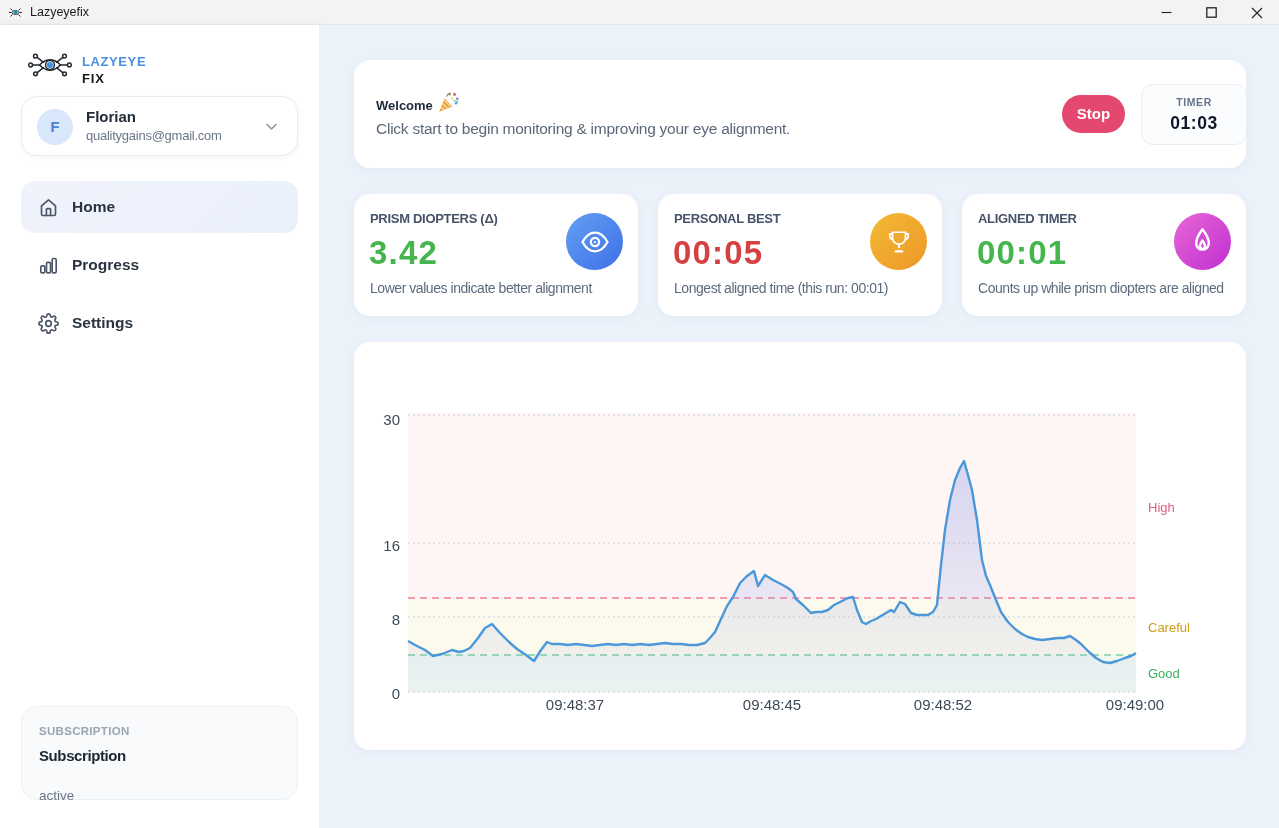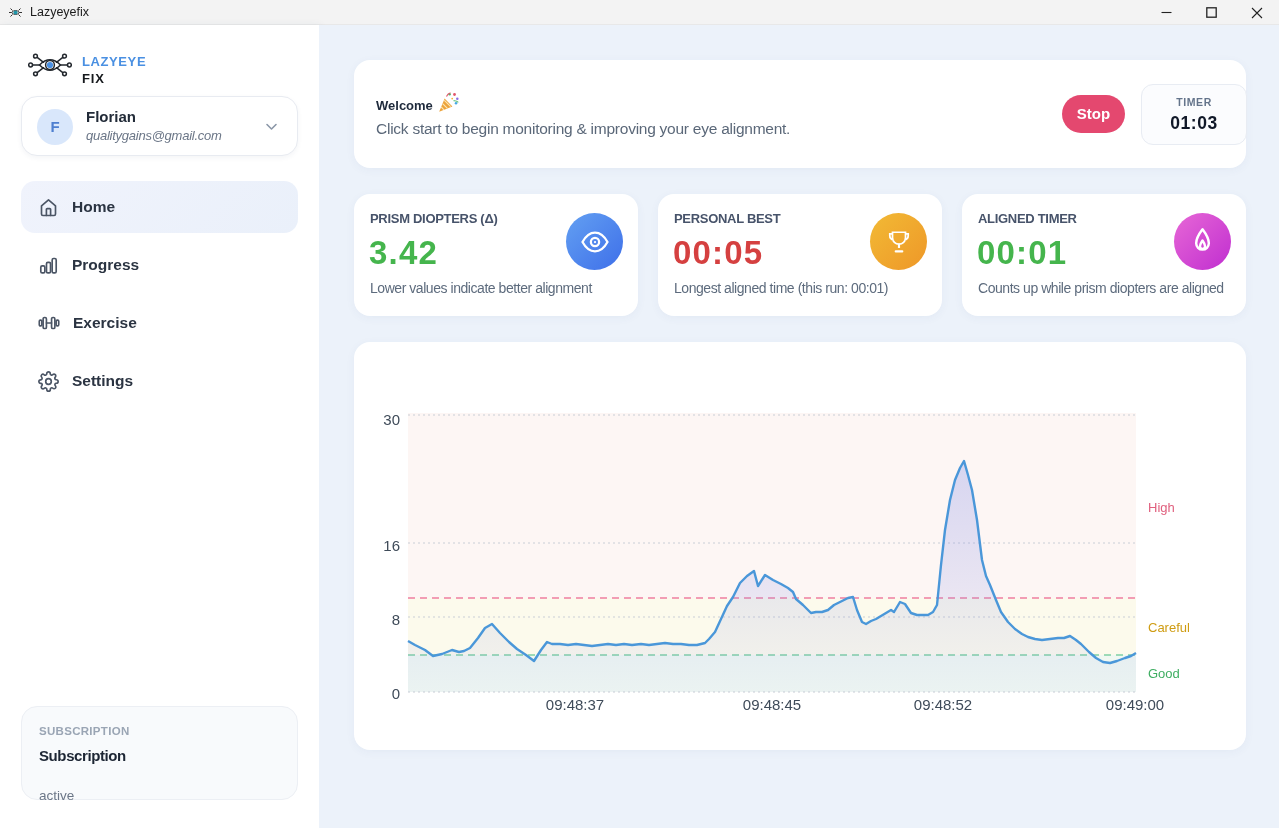--- a/index.html
+++ b/index.html
@@ -13,21 +13,21 @@
 .wbtn svg { margin-top:7px; }
 
 .sidebar { position:absolute; top:25px; left:0; width:319px; height:803px; background:#ffffff; box-shadow:2px 0 8px rgba(30,60,110,0.06); }
 .logo { position:absolute; left:28px; top:27px; display:flex; }
 .logotext { margin-left:10px; }
 .logotext .l1 { color:#4a90e2; font-weight:bold; font-size:13px; letter-spacing:0.6px; line-height:13px; margin-top:3px;}
 .logotext .l2 { color:#16191d; font-weight:bold; font-size:13px; letter-spacing:0.8px; line-height:13px; margin-top:4px;}
 .usercard { position:absolute; left:21px; top:71px; width:277px; height:60px; background:#fff; border:1px solid #e8ebf1; border-radius:16px; box-shadow:0 2px 5px rgba(40,60,100,0.05); }
 .avatar { position:absolute; left:15px; top:12px; width:36px; height:36px; border-radius:50%; background:#d9e7fb; color:#4e7fd0; font-weight:bold; font-size:15px; text-align:center; line-height:36px; }
 .uname { position:absolute; left:64px; top:11px; font-size:15px; font-weight:bold; color:#222b38; }
-.uemail { position:absolute; left:64px; top:31px; font-size:13px; letter-spacing:-0.25px; color:#6b7687;font-style:italic; }
+.uemail { position:absolute; left:64px; top:31px; font-size:13px; letter-spacing:-0.25px; color:#6b7687; }
 .uchev { position:absolute; right:18px; top:22px; }
 .nav { position:absolute; left:21px; top:156px; width:277px; }
 .navitem { position:relative; height:52px; margin-bottom:6px; border-radius:14px; display:flex; align-items:center; }
 .navitem.active { background:linear-gradient(135deg,#f0f3fc,#eaf0fa); }
 .navitem svg { margin-left:17px; }
 .navitem .ntext { margin-left:13px; font-size:15.5px; font-weight:bold; color:#2b3442; }
 .subcard { position:absolute; left:21px; top:681px; width:277px; height:94px; background:#f8fafc; border:1px solid #eceff4; border-radius:16px; padding:18px 0 0 17px; }
 .subcard .s1 { font-size:11.5px; font-weight:bold; letter-spacing:0.3px; color:#9aa5b4; }
 .subcard .s2 { font-size:15px; font-weight:bold; letter-spacing:-0.4px; color:#1d2634; margin-top:10px; }
 .subcard .s3 { font-size:13.5px; color:#6b7687; margin-top:24px; }
@@ -126,30 +126,20 @@
     </div>
     <div class="navitem">
       <svg width="21" height="21" viewBox="0 0 24 24" fill="none" stroke="#4b5565" stroke-width="1.9" stroke-linecap="round" stroke-linejoin="round">
           <rect x="3.2" y="12.5" width="4.6" height="8" rx="1.6"></rect>
           <rect x="9.7" y="8.5" width="4.6" height="12" rx="1.6"></rect>
           <rect x="16.2" y="4" width="4.6" height="16.5" rx="1.6"></rect>
         </svg>
       <span class="ntext">Progress</span>
     </div>
     <div class="navitem">
-      <svg width="22" height="22" viewBox="0 0 24 24" fill="none" stroke="#4b5565" stroke-width="1.8" stroke-linecap="round" stroke-linejoin="round">
-          <rect x="1.4" y="8.8" width="2.8" height="6.4" rx="1.2"></rect>
-          <rect x="5.6" y="6" width="3.6" height="12" rx="1.5"></rect>
-          <line x1="9.2" y1="12" x2="14.8" y2="12"></line>
-          <rect x="14.8" y="6" width="3.6" height="12" rx="1.5"></rect>
-          <rect x="19.8" y="8.8" width="2.8" height="6.4" rx="1.2"></rect>
-        </svg>
-      <span class="ntext">Exercise</span>
-    </div>
-    <div class="navitem">
       <svg width="21" height="21" viewBox="0 0 24 24" fill="none" stroke="#4b5565" stroke-width="1.9" stroke-linecap="round" stroke-linejoin="round">
           <circle cx="12" cy="12" r="3.2"></circle>
           <path d="M19.4 15a1.65 1.65 0 0 0 .33 1.82l.06.06a2 2 0 1 1-2.83 2.83l-.06-.06a1.65 1.65 0 0 0-1.82-.33 1.65 1.65 0 0 0-1 1.51V21a2 2 0 1 1-4 0v-.09A1.65 1.65 0 0 0 9 19.4a1.65 1.65 0 0 0-1.82.33l-.06.06a2 2 0 1 1-2.83-2.83l.06-.06a1.65 1.65 0 0 0 .33-1.82 1.65 1.65 0 0 0-1.51-1H3a2 2 0 1 1 0-4h.09A1.65 1.65 0 0 0 4.6 9a1.65 1.65 0 0 0-.33-1.82l-.06-.06a2 2 0 1 1 2.83-2.83l.06.06a1.65 1.65 0 0 0 1.82.33H9a1.65 1.65 0 0 0 1-1.51V3a2 2 0 1 1 4 0v.09a1.65 1.65 0 0 0 1 1.51 1.65 1.65 0 0 0 1.82-.33l.06-.06a2 2 0 1 1 2.83 2.83l-.06.06a1.65 1.65 0 0 0-.33 1.82V9a1.65 1.65 0 0 0 1.51 1H21a2 2 0 1 1 0 4h-.09a1.65 1.65 0 0 0-1.51 1z"></path>
         </svg>
       <span class="ntext">Settings</span>
     </div>
   </div>
   <div class="subcard">
     <div class="s1">SUBSCRIPTION</div>
     <div class="s2">Subscription</div>

